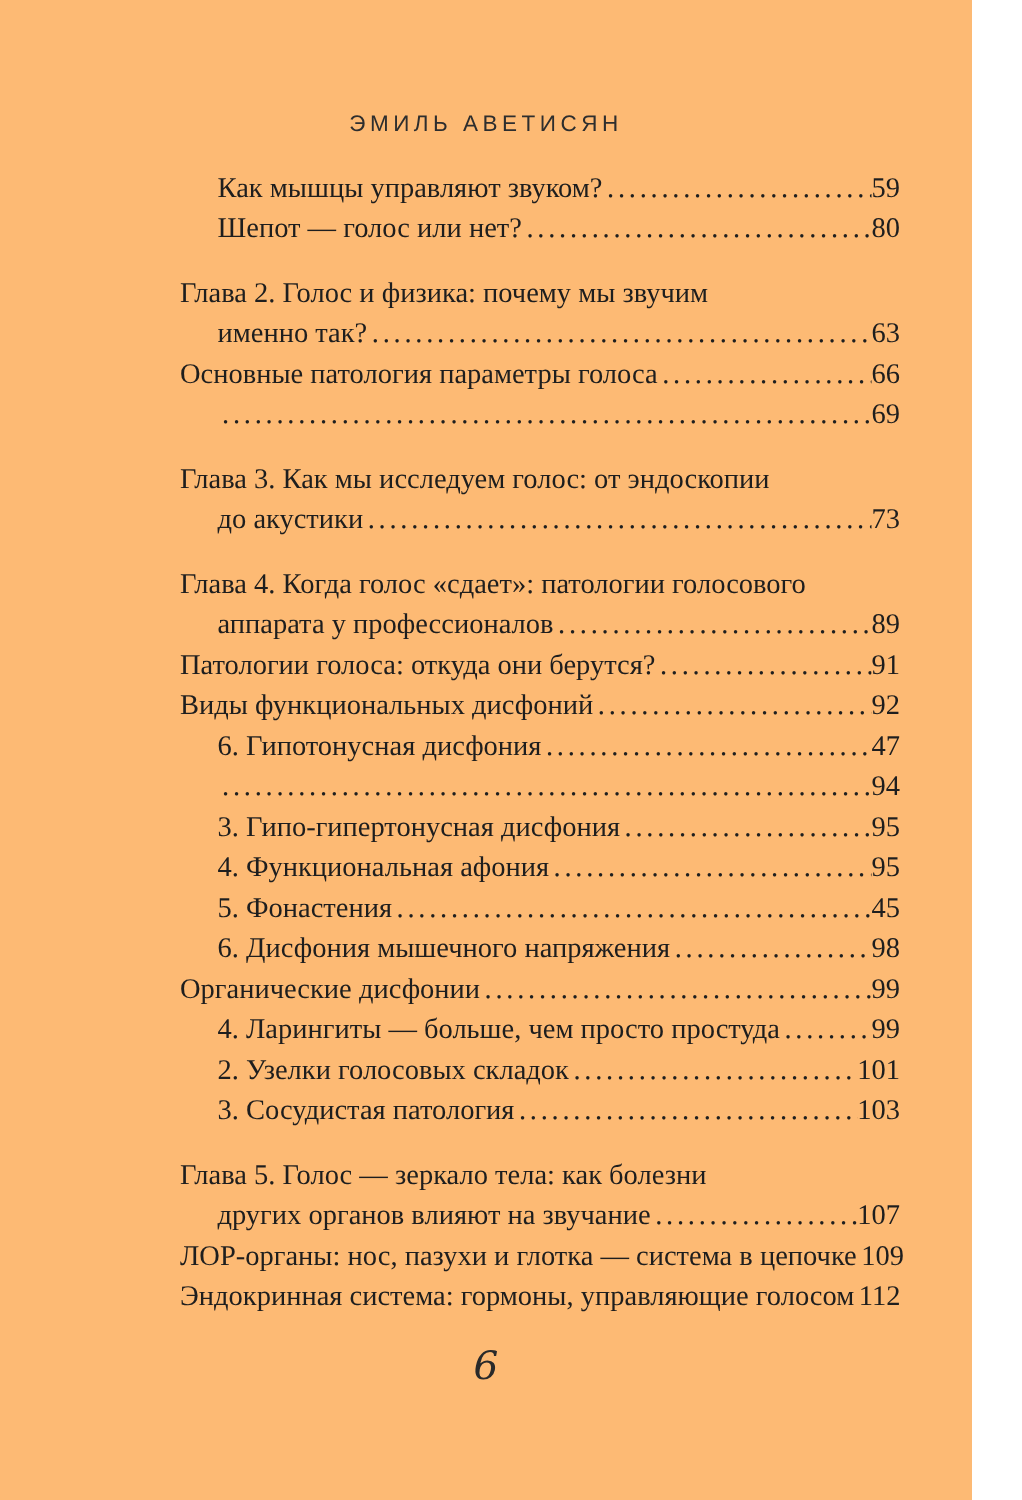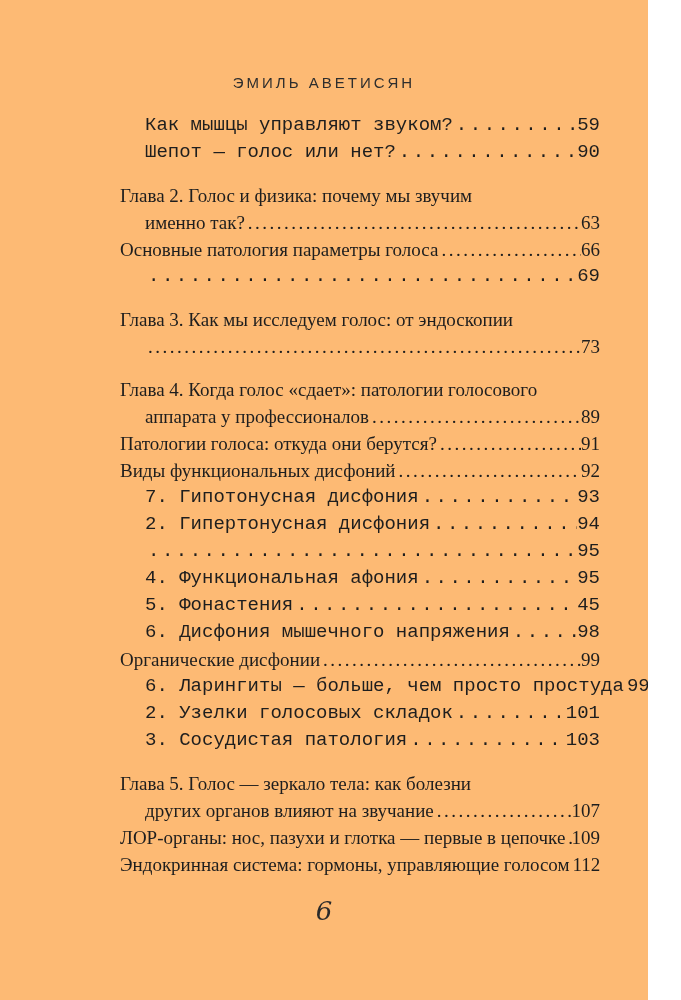--- a/index.html
+++ b/index.html
@@ -26,21 +26,21 @@
     color: #2e2e2e;
   }
   .toc {
     position: absolute;
     top: 112px;
     left: 120px;
     width: 480px;
   }
   .entry { font-size: 19px; line-height: 27px; }
   .entry.chapter { font-weight: normal; margin-top: 16px; }
-  .entry.indent .row { padding-left: 25px; font-family: Liberation Mono, monospace; }
+  .entry.indent .row { padding-left: 25px; }
   .row { display: flex; align-items: baseline; }
   .row.cont { padding-left: 25px; }
   .label { white-space: nowrap; flex: 0 0 auto; }
   .dots {
     flex: 1 1 auto;
     min-width: 0;
     overflow: hidden;
     white-space: nowrap;
     margin-left: 3px;
   }
@@ -72,21 +72,21 @@
         <div class="row">
           <span class="label">Как мышцы управляют звуком?</span>
           <span class="dots"></span>
           <span class="pg">59</span>
         </div>
       </div>
       <div class="entry indent">
         <div class="row">
           <span class="label">Шепот — голос или нет?</span>
           <span class="dots"></span>
-          <span class="pg">90</span>
+          <span class="pg">80</span>
         </div>
       </div>
       <div class="entry chapter">
         <div class="row">
           <span class="label">Глава 2. Голос и физика: почему мы звучим</span>
         </div>
         <div class="row cont">
           <span class="label">именно так?</span>
           <span class="dots"></span>
           <span class="pg">63</span>
@@ -103,20 +103,21 @@
         <div class="row">
           <span class="dots"></span>
           <span class="pg">69</span>
         </div>
       </div>
       <div class="entry chapter">
         <div class="row">
           <span class="label">Глава 3. Как мы исследуем голос: от эндоскопии</span>
         </div>
         <div class="row cont">
+          <span class="label">до акустики</span>
           <span class="dots"></span>
           <span class="pg">73</span>
         </div>
       </div>
       <div class="entry chapter">
         <div class="row">
           <span class="label">Глава 4. Когда голос «сдает»: патологии голосового</span>
         </div>
         <div class="row cont">
           <span class="label">аппарата у профессионалов</span>
@@ -133,34 +134,34 @@
       </div>
       <div class="entry">
         <div class="row">
           <span class="label">Виды функциональных дисфоний</span>
           <span class="dots"></span>
           <span class="pg">92</span>
         </div>
       </div>
       <div class="entry indent">
         <div class="row">
-          <span class="label">7. Гипотонусная дисфония</span>
-          <span class="dots"></span>
-          <span class="pg">93</span>
-        </div>
-      </div>
-      <div class="entry indent">
-        <div class="row">
-          <span class="label">2. Гипертонусная дисфония</span>
+          <span class="label">6. Гипотонусная дисфония</span>
+          <span class="dots"></span>
+          <span class="pg">47</span>
+        </div>
+      </div>
+      <div class="entry indent">
+        <div class="row">
           <span class="dots"></span>
           <span class="pg">94</span>
         </div>
       </div>
       <div class="entry indent">
         <div class="row">
+          <span class="label">3. Гипо-гипертонусная дисфония</span>
           <span class="dots"></span>
           <span class="pg">95</span>
         </div>
       </div>
       <div class="entry indent">
         <div class="row">
           <span class="label">4. Функциональная афония</span>
           <span class="dots"></span>
           <span class="pg">95</span>
         </div>
@@ -181,21 +182,21 @@
       </div>
       <div class="entry">
         <div class="row">
           <span class="label">Органические дисфонии</span>
           <span class="dots"></span>
           <span class="pg">99</span>
         </div>
       </div>
       <div class="entry indent">
         <div class="row">
-          <span class="label">6. Ларингиты — больше, чем просто простуда</span>
+          <span class="label">4. Ларингиты — больше, чем просто простуда</span>
           <span class="dots"></span>
           <span class="pg">99</span>
         </div>
       </div>
       <div class="entry indent">
         <div class="row">
           <span class="label">2. Узелки голосовых складок</span>
           <span class="dots"></span>
           <span class="pg">101</span>
         </div>
@@ -212,21 +213,21 @@
           <span class="label">Глава 5. Голос — зеркало тела: как болезни</span>
         </div>
         <div class="row cont">
           <span class="label">других органов влияют на звучание</span>
           <span class="dots"></span>
           <span class="pg">107</span>
         </div>
       </div>
       <div class="entry">
         <div class="row">
-          <span class="label">ЛОР-органы: нос, пазухи и глотка — первые в цепочке</span>
+          <span class="label">ЛОР-органы: нос, пазухи и глотка — система в цепочке</span>
           <span class="dots"></span>
           <span class="pg">109</span>
         </div>
       </div>
       <div class="entry">
         <div class="row">
           <span class="label">Эндокринная система: гормоны, управляющие голосом</span>
           <span class="dots"></span>
           <span class="pg">112</span>
         </div>

